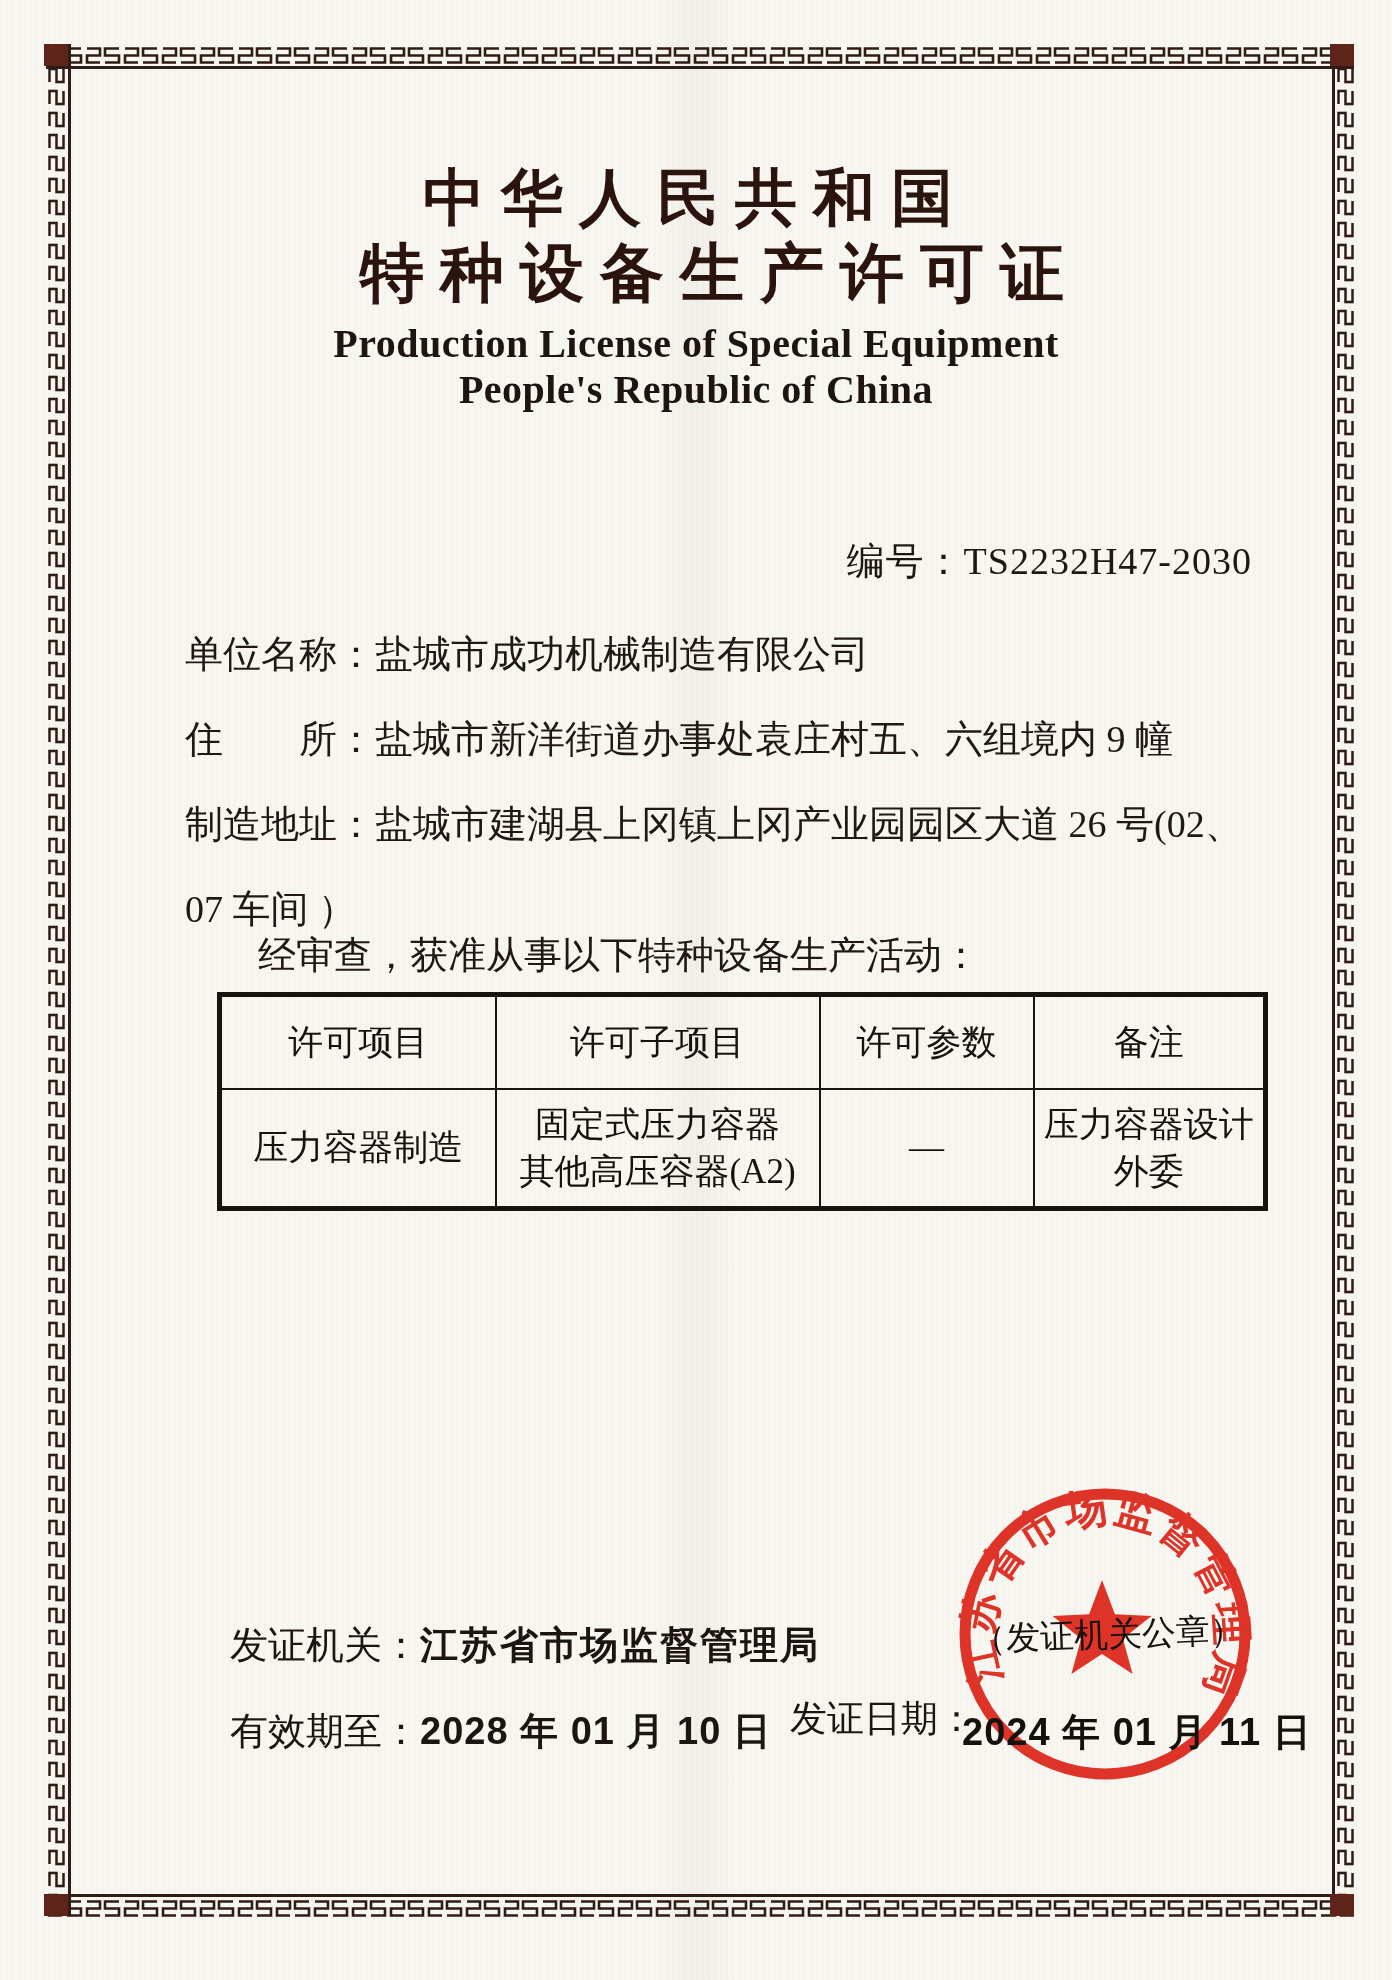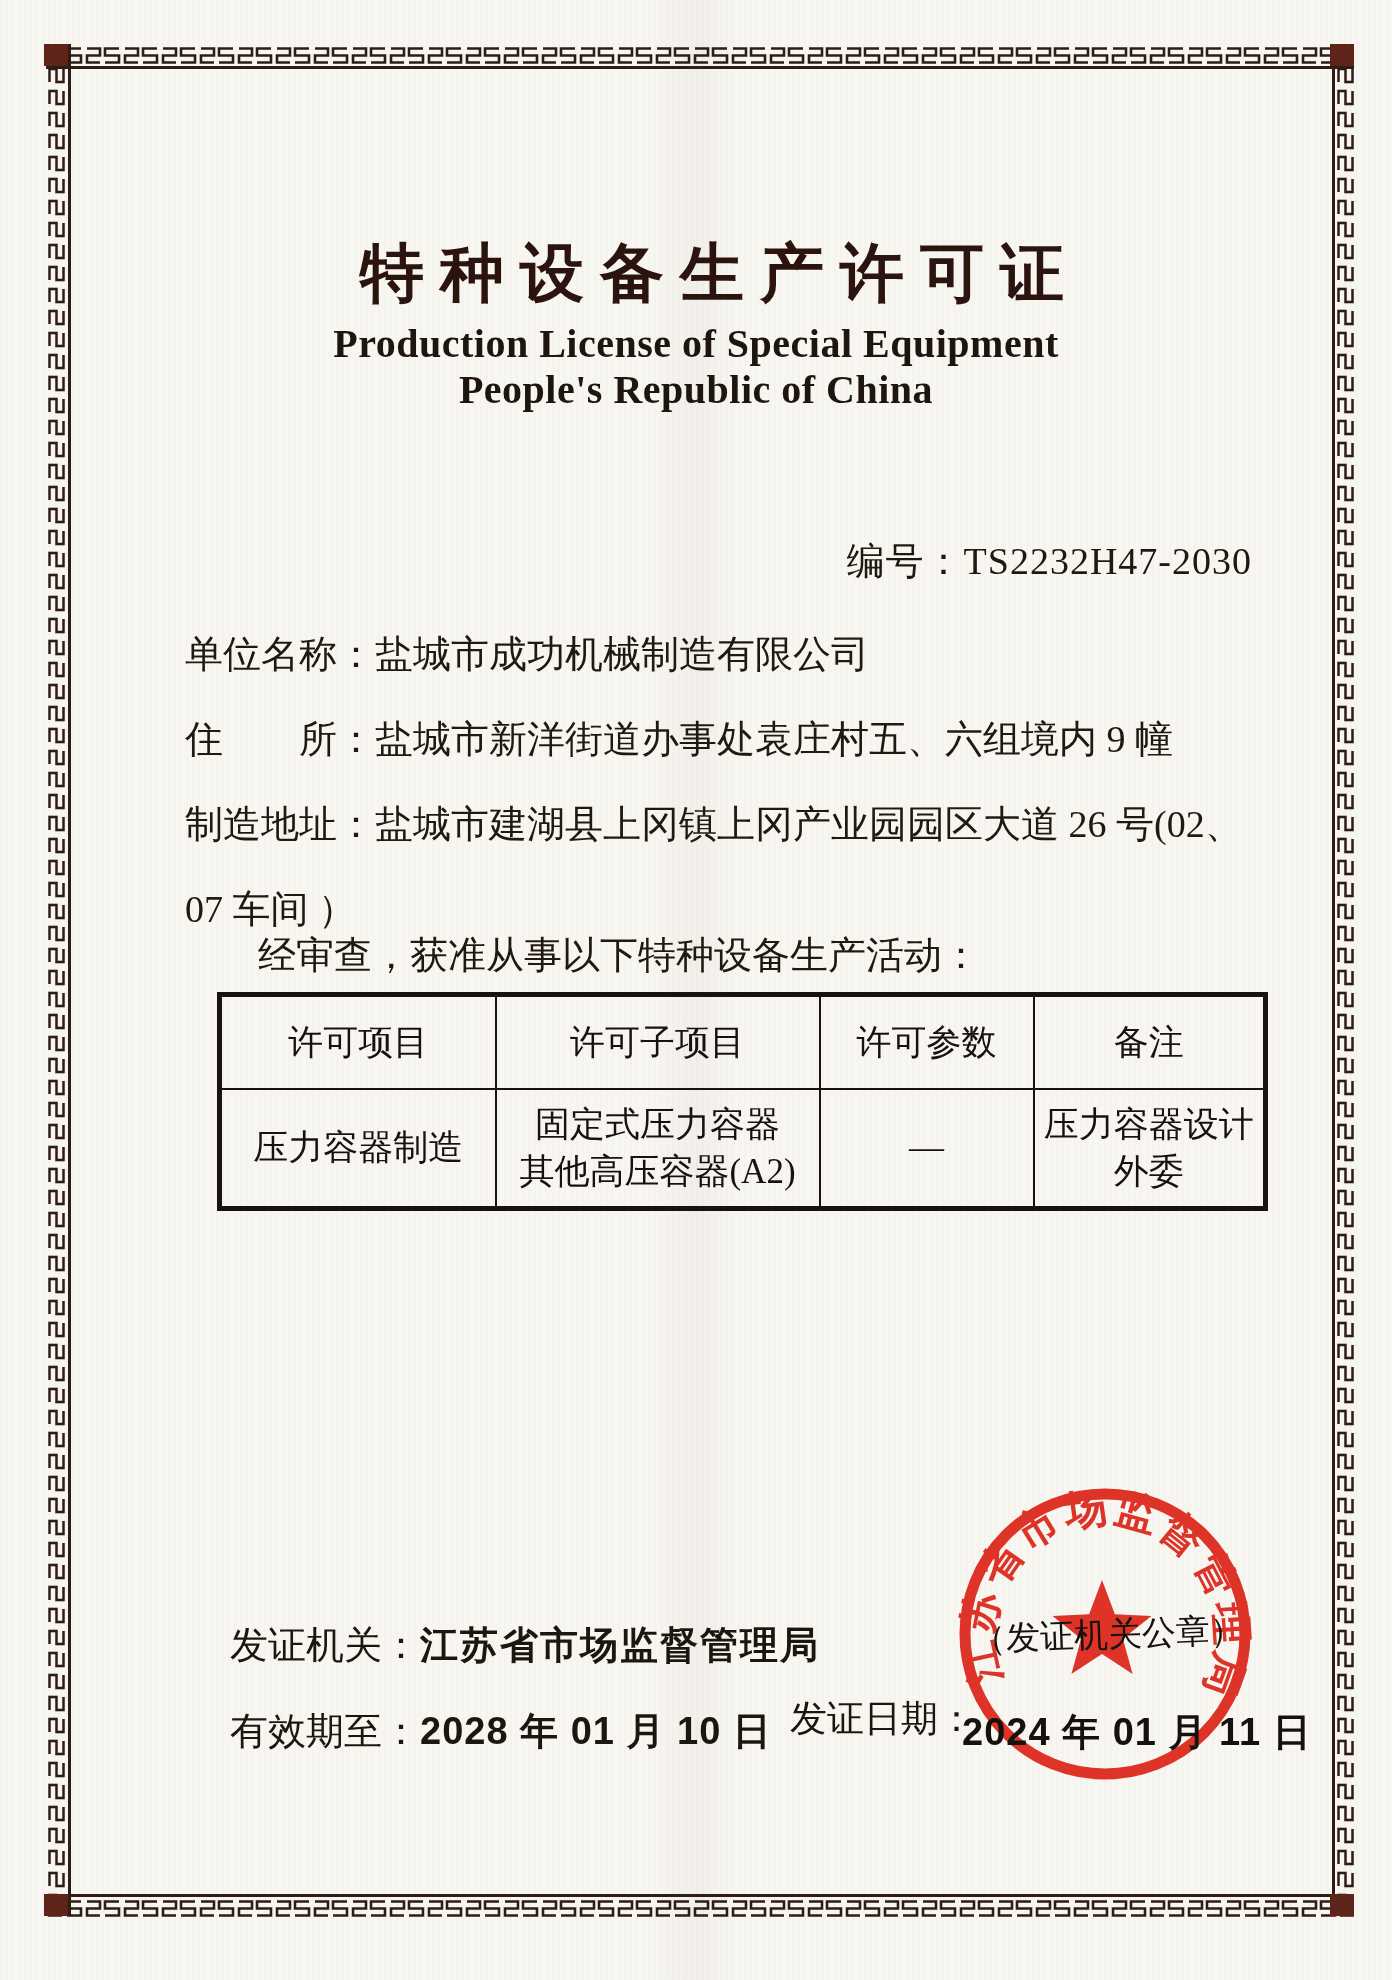--- a/index.html
+++ b/index.html
@@ -112,20 +112,21 @@
         </pattern>
       </defs>
       <rect width="100%" height="100%" fill="url(#mv2)"></rect>
     </svg>
   </div>
   <div class="corner corner-tl"></div>
   <div class="corner corner-tr"></div>
   <div class="corner corner-bl"></div>
   <div class="corner corner-br"></div>
 
+  <div class="t-center title-cn1">中华人民共和国</div>
   <div class="t-center title-cn2">特种设备生产许可证</div>
   <div class="t-center title-en title-en1">Production License of Special Equipment</div>
   <div class="t-center title-en title-en2">People's Republic of China</div>
 
   <div class="license-no">
     <span>编号：</span><span class="num-val">TS2232H47-2030</span>
   </div>
 
   <div class="field f-company">
     <span class="lbl">单位名称：</span><span class="val">盐城市成功机械制造有限公司</span>

